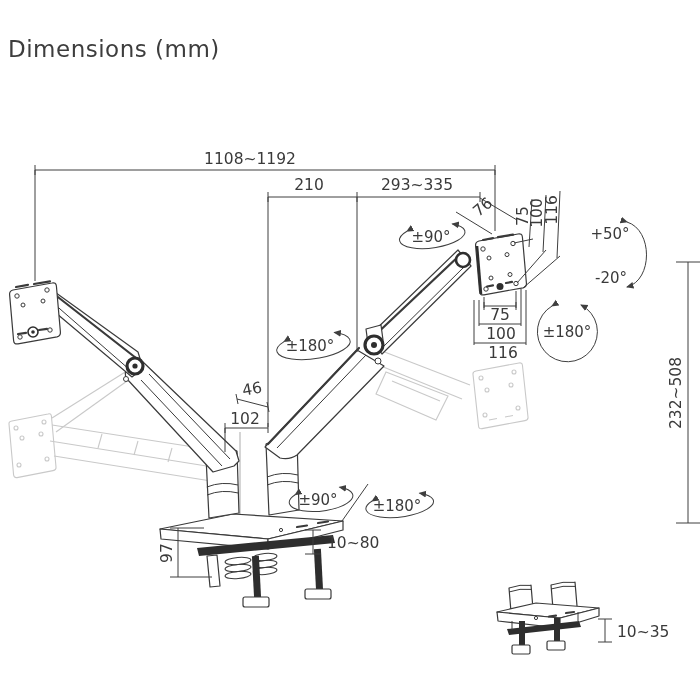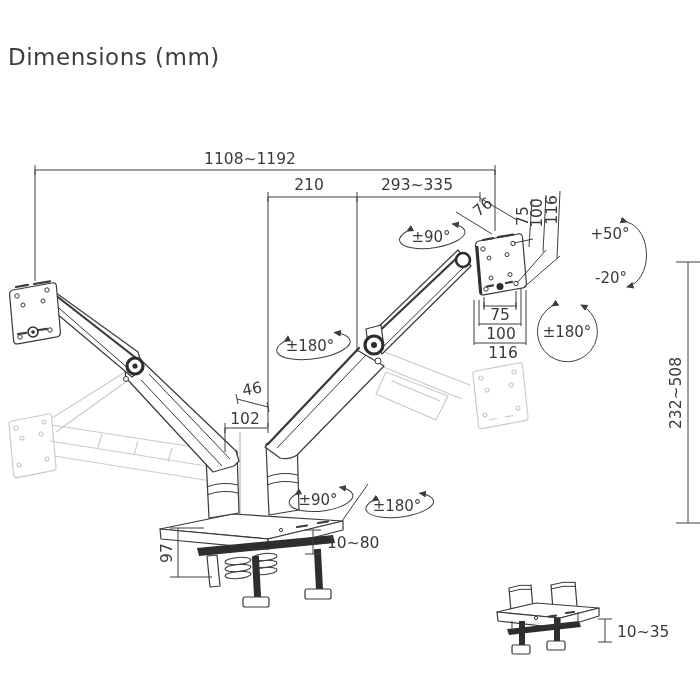--- a/index.html
+++ b/index.html
@@ -1,18 +1,18 @@
 <!DOCTYPE html>
 <html><head>
 <meta charset="utf-8">
 <style>
   html,body{margin:0;padding:0;background:#fff;}
   .page{position:relative;width:700px;height:700px;background:#ffffff;overflow:hidden;
         font-family:"DejaVu Sans","Liberation Sans",sans-serif;}
-  .title{position:absolute;left:8px;top:44px;font-size:23px;font-weight:400;
+  .title{position:absolute;left:8px;top:36px;font-size:23px;font-weight:400;
          color:#3d3d3d;letter-spacing:0.5px;}
   svg text{font-family:"DejaVu Sans","Liberation Sans",sans-serif;fill:#3a3a3a;}
   .dim{font-size:15.5px;}
   .ang{font-size:15px;}
   .ln{stroke:#3f3f3f;stroke-width:1;fill:none;}
   .draw{stroke:#3a3a3a;stroke-width:1.2;fill:#ffffff;stroke-linejoin:round;stroke-linecap:round;}
   .draw2{stroke:#3a3a3a;stroke-width:2.2;fill:none;stroke-linecap:round;}
   .thin{stroke:#3a3a3a;stroke-width:1;fill:none;}
   .hole{stroke:#3a3a3a;stroke-width:1;fill:#ffffff;}
   .dark{fill:#2e2e2e;stroke:none;}

